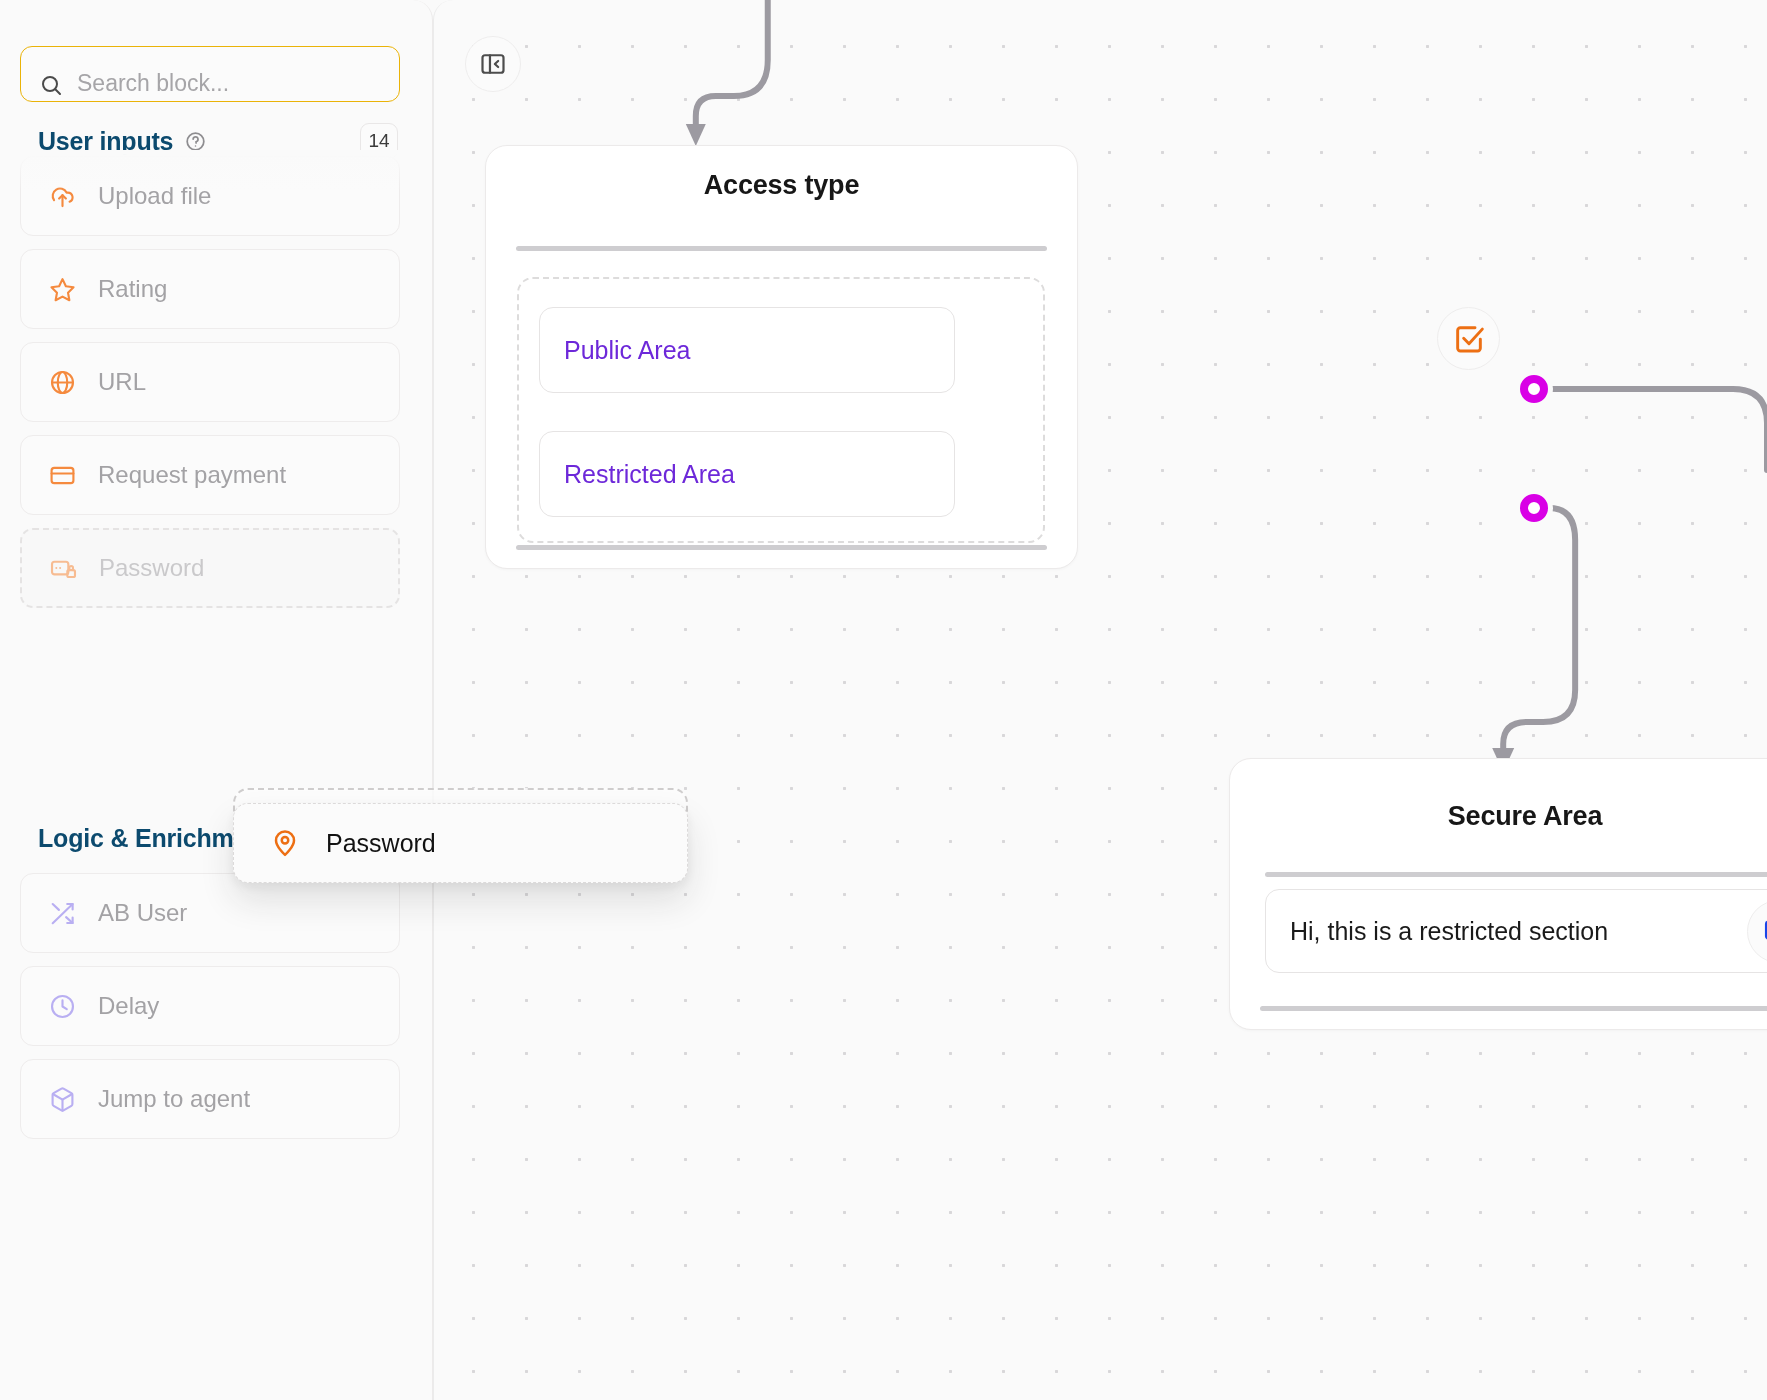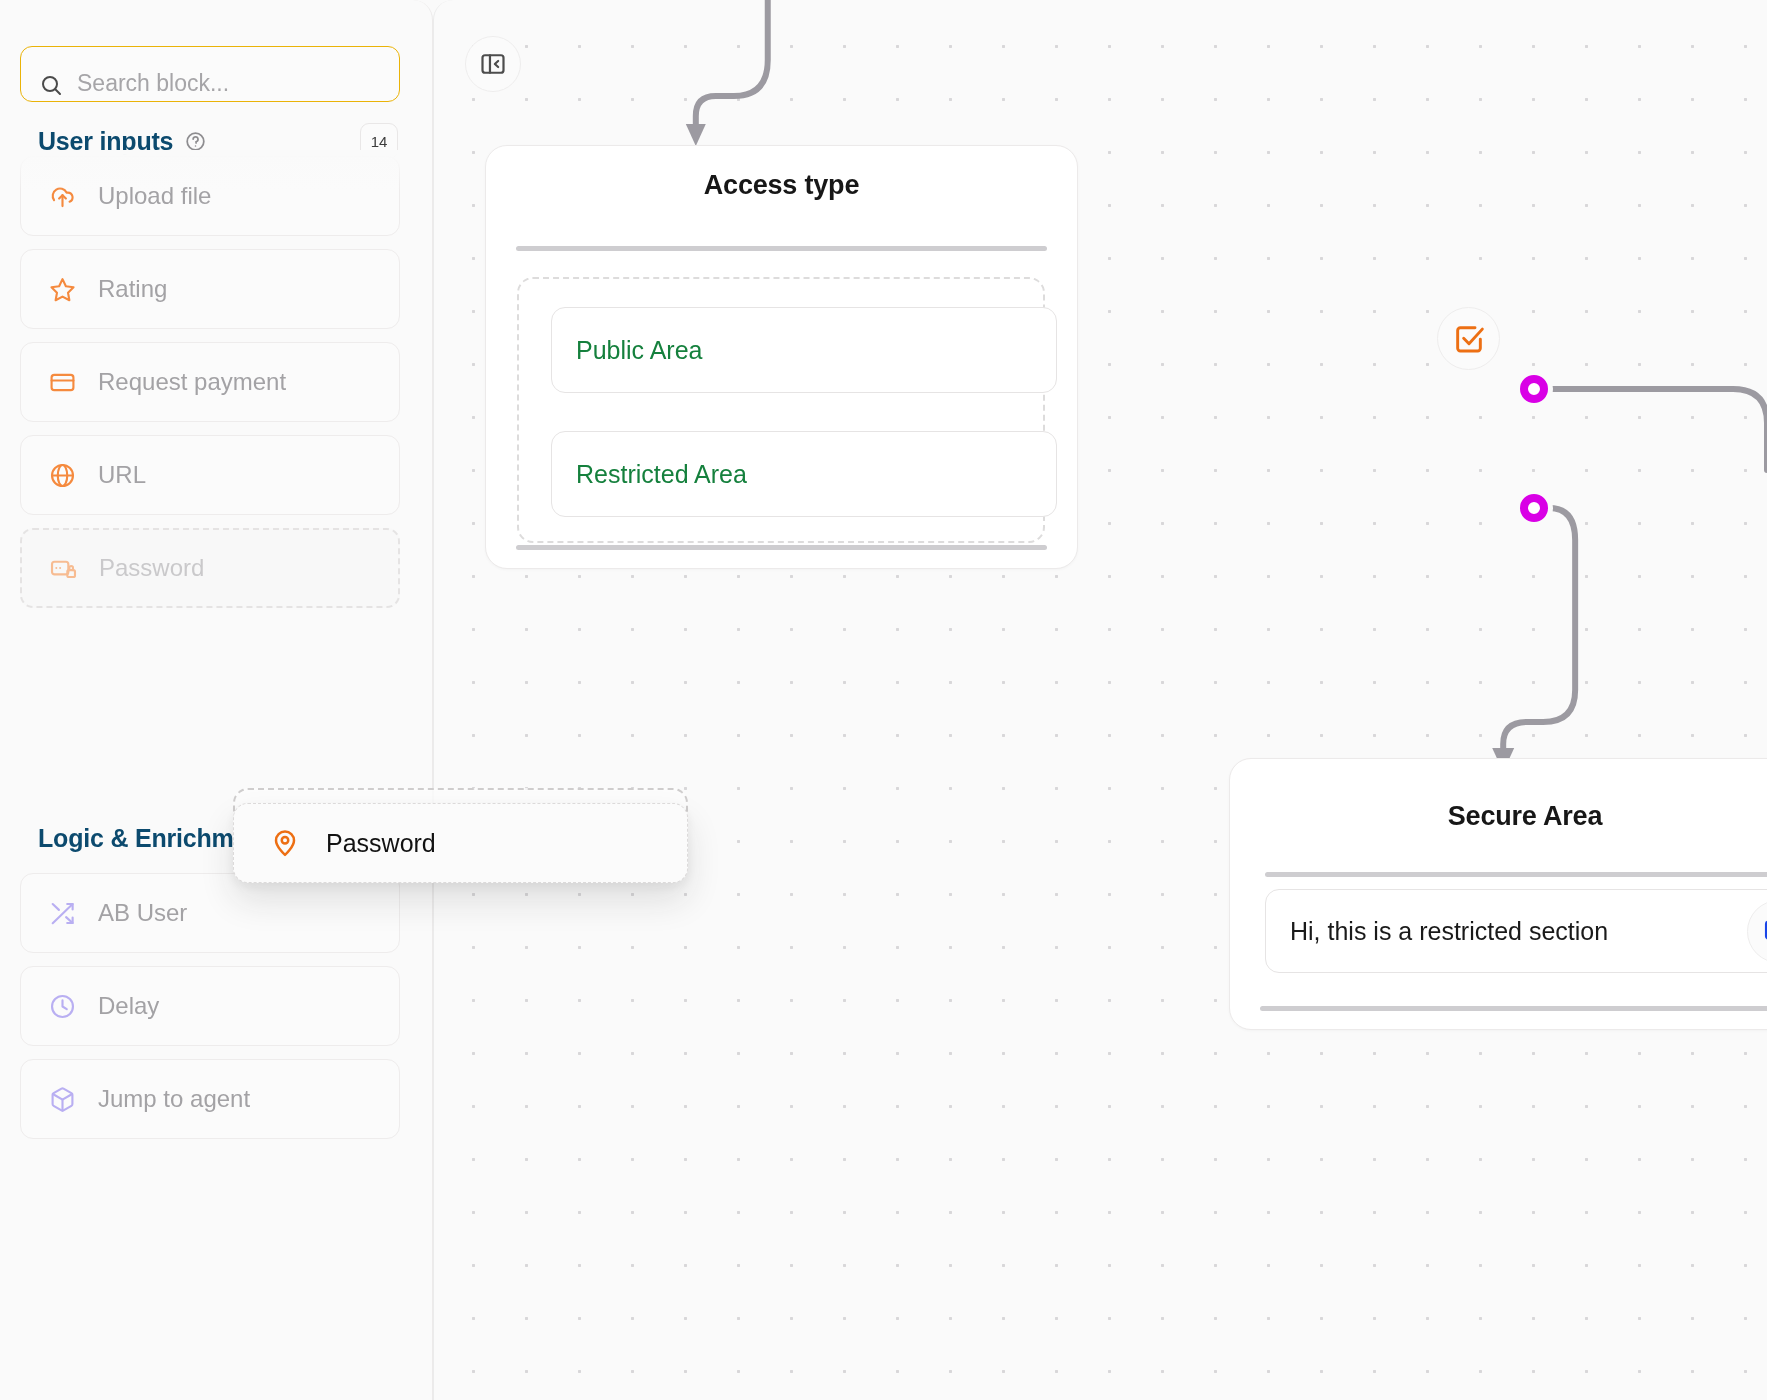--- a/index.html
+++ b/index.html
@@ -75,21 +75,21 @@
   }
   .help-icon { width: 21px; height: 21px; display: block; flex: 0 0 21px; }
   .count-badge {
     margin-left: auto;
     min-width: 38px;
     height: 36px;
     border: 1px solid #e9e7e7;
     border-radius: 9px;
     background: #fbfbfb;
     color: #3c3c3c;
-    font-size: 15px;
+    font-size: 19px;
     display: flex;
     align-items: center;
     justify-content: center;
     padding: 0 3px;
   }
 
   .block-list { position: absolute; left: 20px; width: 380px; }
 
   .block-item {
     position: relative;
@@ -185,31 +185,31 @@
 
   .choice-zone {
     position: absolute;
     left: 31px; top: 131px;
     width: 528px; height: 266px;
     border: 2px dashed #dddcdc;
     border-radius: 16px;
   }
   .choice {
     position: absolute;
-    left: 32px;
-    width: 506px;
+    left: 20px;
+    width: 416px;
     height: 86px;
     border: 1px solid #e6e4e4;
     border-radius: 14px;
     background: #fff;
     display: flex;
     align-items: center;
     padding-left: 24px;
     font-size: 25px;
-    color: #15803d;
+    color: #6d28d9;
   }
   #choice-0 { top: 28px; }
   #choice-1 { top: 134px; margin-top: 18px; }
 
   .node-bottom-rule {
     position: absolute;
     left: 30px; right: 30px; bottom: 18px;
     height: 5px; background: #cecdd0; border-radius: 3px;
   }
 
@@ -325,32 +325,32 @@
           <span class="blabel">Upload file</span>
         </div>
         <div class="block-item">
           <span class="bicon"><svg viewBox="0 0 24 24" fill="none" stroke="#F58A3E" stroke-width="1.9" stroke-linecap="round" stroke-linejoin="round">
               <polygon points="12,2.8 15,9.1 21.8,10 16.9,14.8 18.1,21.5 12,18.3 5.9,21.5 7.1,14.8 2.2,10 9,9.1"></polygon>
             </svg></span>
           <span class="blabel">Rating</span>
         </div>
         <div class="block-item">
           <span class="bicon"><svg viewBox="0 0 24 24" fill="none" stroke="#F58A3E" stroke-width="1.9" stroke-linecap="round" stroke-linejoin="round">
-              <rect x="2.3" y="5.2" width="19.4" height="13.6" rx="2.4"></rect>
-              <line x1="2.3" y1="10.2" x2="21.7" y2="10.2"></line>
-            </svg></span>
-          <span class="blabel">Request payment</span>
-        </div>
-        <div class="block-item">
-          <span class="bicon"><svg viewBox="0 0 24 24" fill="none" stroke="#F58A3E" stroke-width="1.9" stroke-linecap="round" stroke-linejoin="round">
               <circle cx="12" cy="12" r="9.3"></circle>
               <line x1="2.7" y1="12" x2="21.3" y2="12"></line>
               <ellipse cx="12" cy="12" rx="4.2" ry="9.3"></ellipse>
             </svg></span>
           <span class="blabel">URL</span>
+        </div>
+        <div class="block-item">
+          <span class="bicon"><svg viewBox="0 0 24 24" fill="none" stroke="#F58A3E" stroke-width="1.9" stroke-linecap="round" stroke-linejoin="round">
+              <rect x="2.3" y="5.2" width="19.4" height="13.6" rx="2.4"></rect>
+              <line x1="2.3" y1="10.2" x2="21.7" y2="10.2"></line>
+            </svg></span>
+          <span class="blabel">Request payment</span>
         </div>
         <div class="block-item dragging-source">
           <span class="bicon"><svg viewBox="0 0 24 24" fill="none" stroke="#F58A3E" stroke-width="1.9" stroke-linecap="round" stroke-linejoin="round">
               <rect x="1.8" y="6" width="14.5" height="11.2" rx="2.2"></rect>
               <circle cx="5.6" cy="11.6" r="0.9" fill="#F58A3E" stroke="none"></circle>
               <circle cx="9" cy="11.6" r="0.9" fill="#F58A3E" stroke="none"></circle>
               <rect x="15.4" y="13.4" width="6.8" height="6.2" rx="1.4"></rect>
               <path d="M17.2 13.4v-2a1.6 1.6 0 0 1 3.2 0v2"></path>
             </svg></span>
           <span class="blabel">Password</span>

